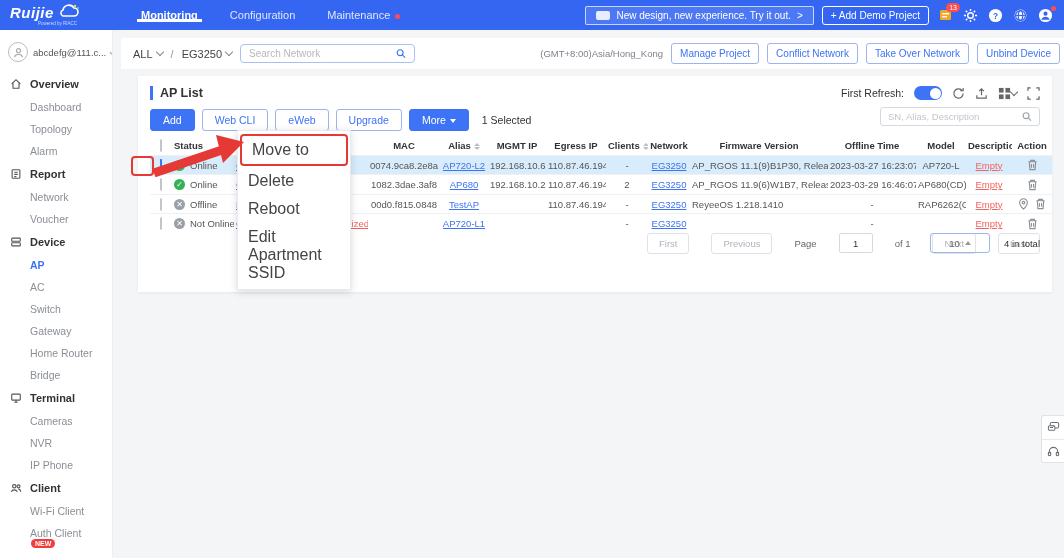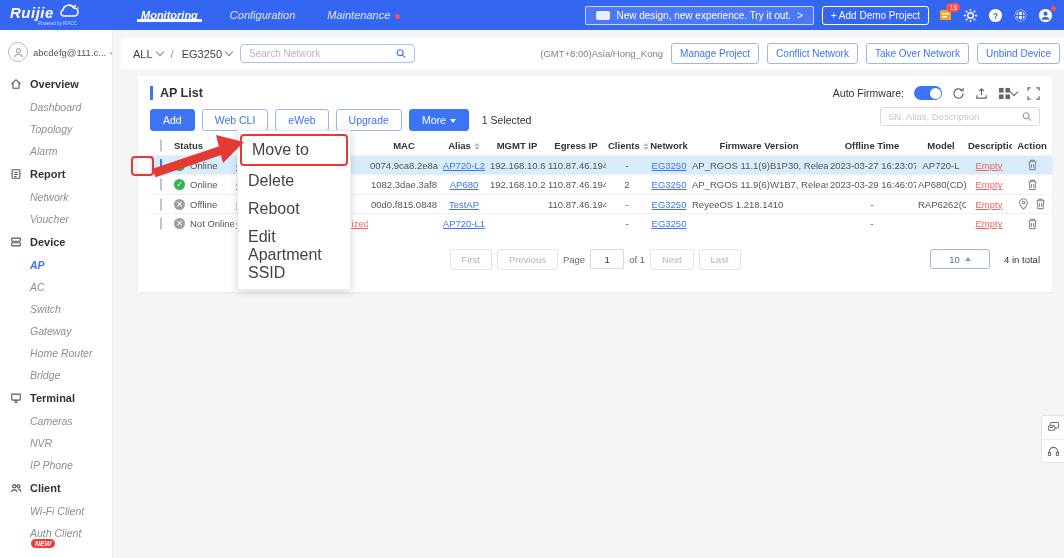--- a/index.html
+++ b/index.html
@@ -5,41 +5,41 @@
   * { box-sizing: border-box; margin: 0; padding: 0; }
   body { font-family: "Liberation Sans", sans-serif; background:#e9ebee; }
   .page { position:relative; width:1064px; height:558px; background:#f3f5f7; overflow:hidden; }
 
   
   .navbar { position:absolute; left:0; top:0; width:1064px; height:30px; background:#3466f2; display:flex; align-items:center; color:#fff; z-index:5; }
   .brand { width:113px; padding-left:10px; display:flex; flex-direction:column; line-height:1; }
   .brand-row { display:flex; align-items:center; gap:4px; }
   .brand-name { font-weight:bold; font-style:italic; font-size:15px; letter-spacing:.5px; }
   .brand-sub { font-size:4.5px; color:#cdd9ff; margin-left:28px; margin-top:1px; }
-  .nav-tabs { display:flex; height:14px; margin-left:12px;font-style:italic; }
+  .nav-tabs { display:flex; height:14px; margin-left:12px; }
   .nav-tab { position:relative; padding:0 16px; font-size:11px; display:flex; align-items:center; color:#dfe7ff; cursor:pointer; }
   .nav-tab.active { color:#fff; font-weight:bold; }
   .nav-tab.active::after { content:""; position:absolute; left:12px; right:12px; bottom:0; height:3px; background:#fff; }
   .nav-tab .dot { position:absolute; top:6px; right:6px; width:5px; height:5px; border-radius:50%; background:#ff4d4f; }
   .nav-right { margin-left:auto; display:flex; align-items:center; gap:8px; padding-right:10px; }
   .promo-pill { display:flex; align-items:center; gap:6px; border:1px solid rgba(255,255,255,.7); background:rgba(255,255,255,.12); border-radius:2px; padding:3px 10px; font-size:10px; cursor:pointer; }
   .promo-chip { width:14px; height:9px; background:#e8edff; border-radius:2px; }
   .demo-btn { border:1px solid #fff; border-radius:3px; padding:3px 8px; font-size:10px; background:transparent; color:#fff; cursor:pointer; }
   .nav-ico { position:relative; width:17px; height:17px; display:flex; align-items:center; justify-content:center; cursor:pointer; }
   .badge { position:absolute; top:-4px; right:-6px; background:#ff4d4f; color:#fff; font-size:7px; border-radius:7px; padding:0 3px; line-height:9px; }
   .reddot { position:absolute; top:-1px; right:-2px; width:5px; height:5px; border-radius:50%; background:#ff4d4f; }
 
   
   .sidebar { position:absolute; left:0; top:30px; width:113px; height:528px; background:#fff; border-right:1px solid #eceef1; overflow:hidden; z-index:4; }
   .account { display:flex; align-items:center; gap:5px; padding:12px 6px 10px 8px; font-size:9.5px; color:#555; }
   .avatar { width:20px; height:20px; border-radius:50%; border:1px solid #bbb; display:flex; align-items:center; justify-content:center; color:#aaa; flex:none; }
   .chev { width:7px; height:7px; border-right:1.5px solid #999; border-bottom:1.5px solid #999; transform:rotate(45deg); margin-left:auto; margin-right:4px; flex:none; }
   .grp { display:flex; align-items:center; gap:8px; padding:6px 10px; font-size:11px; font-weight:bold; color:#333; cursor:pointer; }
   .grp svg { color:#555; flex:none; }
-  .sub { padding:5px 10px 5px 30px; font-size:10.5px; color:#8a8f96; cursor:pointer; position:relative;font-style:italic; }
+  .sub { padding:5px 10px 5px 30px; font-size:10.5px; color:#8a8f96; cursor:pointer; position:relative; }
   .sub.active { color:#3d73f5; font-weight:bold; }
   .new-badge { display:inline-block; background:#f23c3c; color:#fff; font-size:7px; font-weight:bold; border-radius:6px; padding:1px 4px; margin-left:1px; vertical-align:top; }
 
   
   .main { position:absolute; left:121px; top:30px; width:951px; height:472px; }
   .topbar { position:absolute; left:0; top:8px; width:951px; height:31px; background:#fff; display:flex; align-items:center; padding:0 12px; gap:8px; }
   .scope { font-size:11px; color:#444; display:flex; align-items:center; gap:4px; cursor:pointer; }
   .dn { width:6px; height:6px; border-right:1.2px solid #888; border-bottom:1.2px solid #888; transform:rotate(45deg); margin-top:-3px; }
   .slash { color:#999; font-size:11px; }
   .net-search { display:flex; align-items:center; border:1px solid #a9c0f5; border-radius:4px; padding:3px 8px; width:175px; gap:6px; }
@@ -81,21 +81,21 @@
   .cb { width:12px; height:12px; border:1px solid #c2c6cc; border-radius:2px; background:#fff; margin:0 auto; cursor:pointer; position:relative; }
   .cb.checked { background:#3d73f5; border-color:#3d73f5; }
   .cb.checked::after { content:""; position:absolute; left:3.5px; top:1px; width:4px; height:7px; border-right:1.6px solid #fff; border-bottom:1.6px solid #fff; transform:rotate(40deg); }
   .sort { display:inline-flex; flex-direction:column; gap:1px; margin-left:3px; vertical-align:middle; }
   .sort i { width:0; height:0; border-left:3px solid transparent; border-right:3px solid transparent; }
   .sort .u { border-bottom:3.5px solid #b9bdc4; }
   .sort .d { border-top:3.5px solid #b9bdc4; }
   .act-ic { color:#8a8f96; cursor:pointer; display:inline-flex; margin:0 2px; vertical-align:middle; }
 
   
-  .pager { display:flex; align-items:center; justify-content:center; gap:5px; margin-top:16px; position:relative; }
+  .pager { display:flex; align-items:center; justify-content:flex-end; gap:22px; margin-top:0; position:relative; }
   .pbtn { border:1px solid #e0e2e6; background:#fff; color:#b0b4ba; font-size:9.5px; border-radius:3px; padding:4px 11px; cursor:pointer; font-family:"Liberation Sans",sans-serif; }
   .ptxt { font-size:9.5px; color:#666; }
   .pinput { width:34px; height:20px; border:1px solid #d6d9de; border-radius:2px; text-align:center; font-size:9.5px; color:#333; font-family:"Liberation Sans",sans-serif; }
   .psize { position:absolute; right:50px; display:flex; align-items:center; justify-content:center; gap:5px; border:1px solid #9cb4f0; border-radius:3px; width:60px; height:20px; font-size:9.5px; color:#666; cursor:pointer; }
   .up { width:0; height:0; border-left:3.5px solid transparent; border-right:3.5px solid transparent; border-bottom:4px solid #999; }
   .ptotal { position:absolute; right:0; font-size:9.5px; color:#333; }
 
   
   .menu { position:absolute; left:237px; top:130px; width:114px; background:#fff; border:1px solid #e8eaed; box-shadow:0 2px 8px rgba(0,0,0,.15); z-index:20; padding:2px 0; }
   .mi { font-size:16px; color:#444; padding:5px 10px; cursor:pointer; }
@@ -279,21 +279,21 @@
       <button class="ob">Manage Project</button>
       <button class="ob">Conflict Network</button>
       <button class="ob">Take Over Network</button>
       <button class="ob">Unbind Device</button>
     </div>
 
     <div class="card">
       <div class="card-head">
         <span class="card-title">AP List</span>
         <div class="head-right">
-          <span class="ar-label">Auto Firmware:</span>
+          <span class="ar-label">First Refresh:</span>
           <span class="toggle"></span>
           <span class="hicon">
             <svg width="13" height="13" viewBox="0 0 14 14" fill="none" stroke="currentColor" stroke-width="1.3">
                 <path d="M12 7a5 5 0 1 1-1.6-3.7"></path>
                 <path d="M12 1v3h-3"></path>
               </svg>
           </span>
           <span class="hicon">
             <svg width="13" height="13" viewBox="0 0 14 14" fill="none" stroke="currentColor" stroke-width="1.3">
                 <path d="M2 9v3h10V9"></path>

